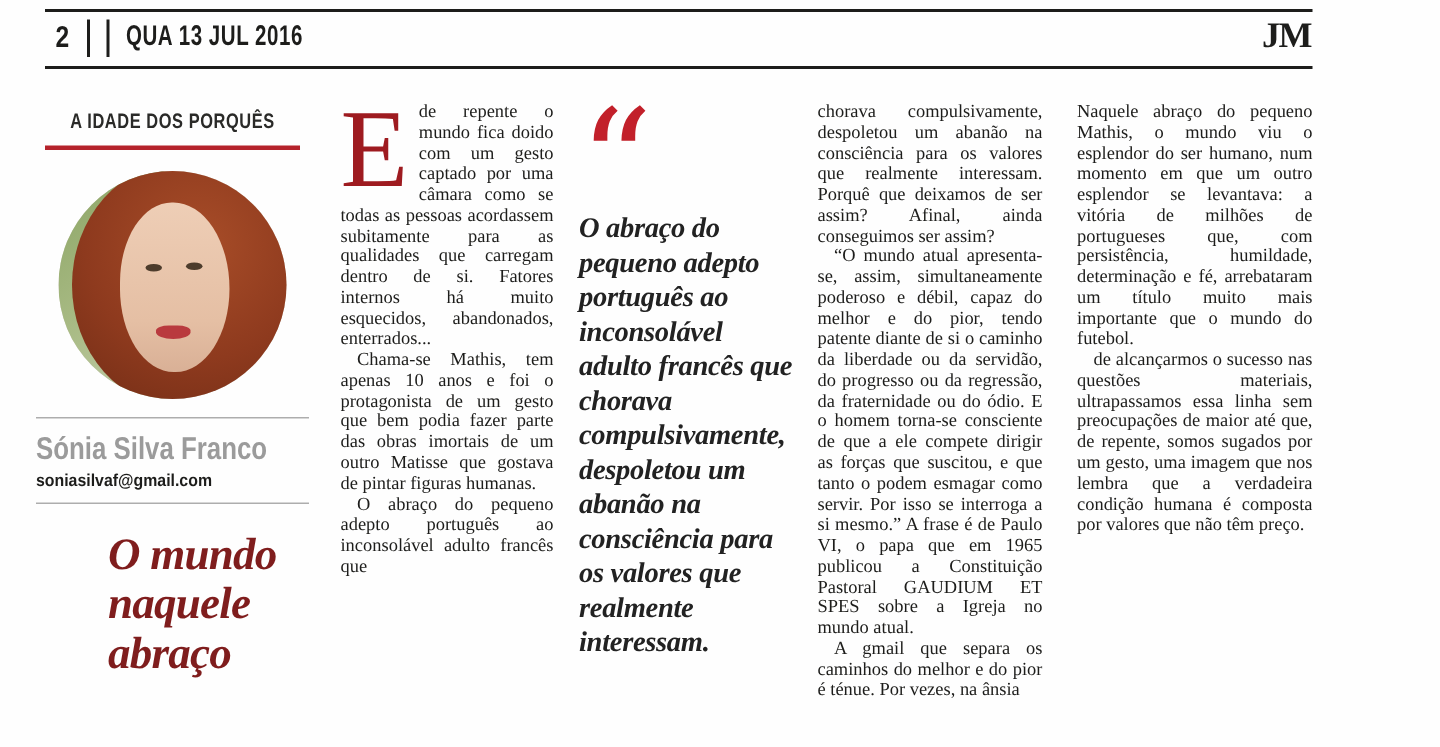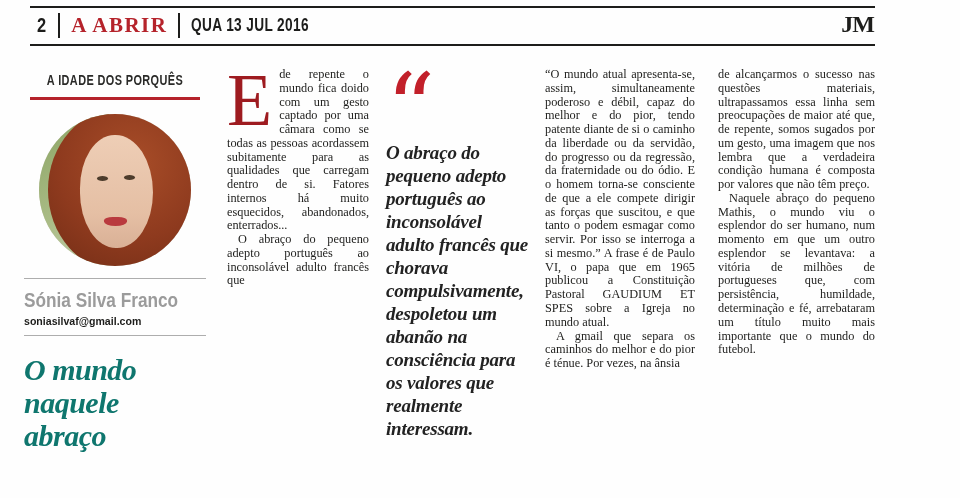--- a/index.html
+++ b/index.html
@@ -68,21 +68,21 @@
     margin-top:9px; color:#9b9b9b; font-family:"Liberation Sans", sans-serif;
     font-weight:bold; font-size:21px; transform:scaleX(.82); transform-origin:left center;
     white-space:nowrap;
   }
   .author-email {
     margin-top:3px; font-family:"Liberation Sans", sans-serif; font-weight:bold;
     font-size:11.5px; transform:scaleX(.92); transform-origin:left center; color:#1d1d1b;
   }
   .headline {
     margin-top:17px; font-weight:bold; font-style:italic; font-size:30px;
-    line-height:1.1; letter-spacing:-.5px; color:#0f766e;
+    line-height:1.1; letter-spacing:-.5px; color:#7f1d1d;margin-left:48px;
   }
 
   
   .body-col {
     position:absolute; top:68px; bottom:0;
     font-size:12.3px; line-height:1.12; text-align:justify; color:#1d1d1b;
     overflow:hidden;
   }
   .body-col p { margin:0; }
   .body-col p + p { text-indent:11px; }
@@ -108,21 +108,20 @@
 </style>
 </head>
 <body>
 
 <div class="page">
 
   <div class="hrule top"></div>
   <div class="header-left">
     <span class="page-num">2</span>
     <span class="vsep"></span>
-    <span class="section-label">A ABRIR</span>
     <span class="vsep"></span>
     <span class="edition-date">QUA 13 JUL 2016</span>
   </div>
   <div class="brand">JM</div>
   <div class="hrule bottom"></div>
 
   <div class="col-author">
     <div class="rubric">A IDADE DOS PORQUÊS</div>
     <div class="rubric-underline"></div>
     <div class="author-photo">
@@ -136,31 +135,33 @@
     </div>
     <div class="thin-rule r1"></div>
     <div class="author-name">Sónia Silva Franco</div>
     <div class="author-email">soniasilvaf@gmail.com</div>
     <div class="thin-rule r2"></div>
     <h1 class="headline">O mundo naquele abraço</h1>
   </div>
 
   <div class="body-col col-2">
     <p><span class="dropcap">E</span><span>de repente o mundo fica doido com um gesto captado por uma câmara como se todas as pessoas acordassem subitamente para as qualidades que carregam dentro de si. Fatores internos há muito esquecidos, abandonados, enterrados...</span></p>
+    <p>Chama-se Mathis, tem apenas 10 anos e foi o protagonista de um gesto que bem podia fazer parte das obras imortais de um outro Matisse que gostava de pintar figuras humanas.</p>
     <p>O abraço do pequeno adepto português ao inconsolável adulto francês que</p>
   </div>
 
   <div class="col-quote">
     <span class="quote-mark">“</span>
     <div class="quote-text">O abraço do pequeno adepto português ao inconsolável adulto francês que chorava compulsivamente, despoletou um abanão na consciência para os valores que realmente interessam.</div>
   </div>
 
   <div class="body-col col-4">
+    <p>chorava compulsivamente, despoletou um abanão na consciência para os valores que realmente interessam. Porquê que deixamos de ser assim? Afinal, ainda conseguimos ser assim?</p>
     <p>“O mundo atual apresenta-se, assim, simultaneamente poderoso e débil, capaz do melhor e do pior, tendo patente diante de si o caminho da liberdade ou da servidão, do progresso ou da regressão, da fraternidade ou do ódio. E o homem torna-se consciente de que a ele compete dirigir as forças que suscitou, e que tanto o podem esmagar como servir. Por isso se interroga a si mesmo.” A frase é de Paulo VI, o papa que em 1965 publicou a Constituição Pastoral GAUDIUM ET SPES sobre a Igreja no mundo atual.</p>
     <p>A gmail que separa os caminhos do melhor e do pior é ténue. Por vezes, na ânsia</p>
   </div>
 
   <div class="body-col col-5">
+    <p>Naquele abraço do pequeno Mathis, o mundo viu o esplendor do ser humano, num momento em que um outro esplendor se levantava: a vitória de milhões de portugueses que, com persistência, humildade, determinação e fé, arrebataram um título muito mais importante que o mundo do futebol.</p>
     <p>de alcançarmos o sucesso nas questões materiais, ultrapassamos essa linha sem preocupações de maior até que, de repente, somos sugados por um gesto, uma imagem que nos lembra que a verdadeira condição humana é composta por valores que não têm preço.</p>
-    <p>Naquele abraço do pequeno Mathis, o mundo viu o esplendor do ser humano, num momento em que um outro esplendor se levantava: a vitória de milhões de portugueses que, com persistência, humildade, determinação e fé, arrebataram um título muito mais importante que o mundo do futebol.</p>
   </div>
 
 </div>
 
 </body></html>

